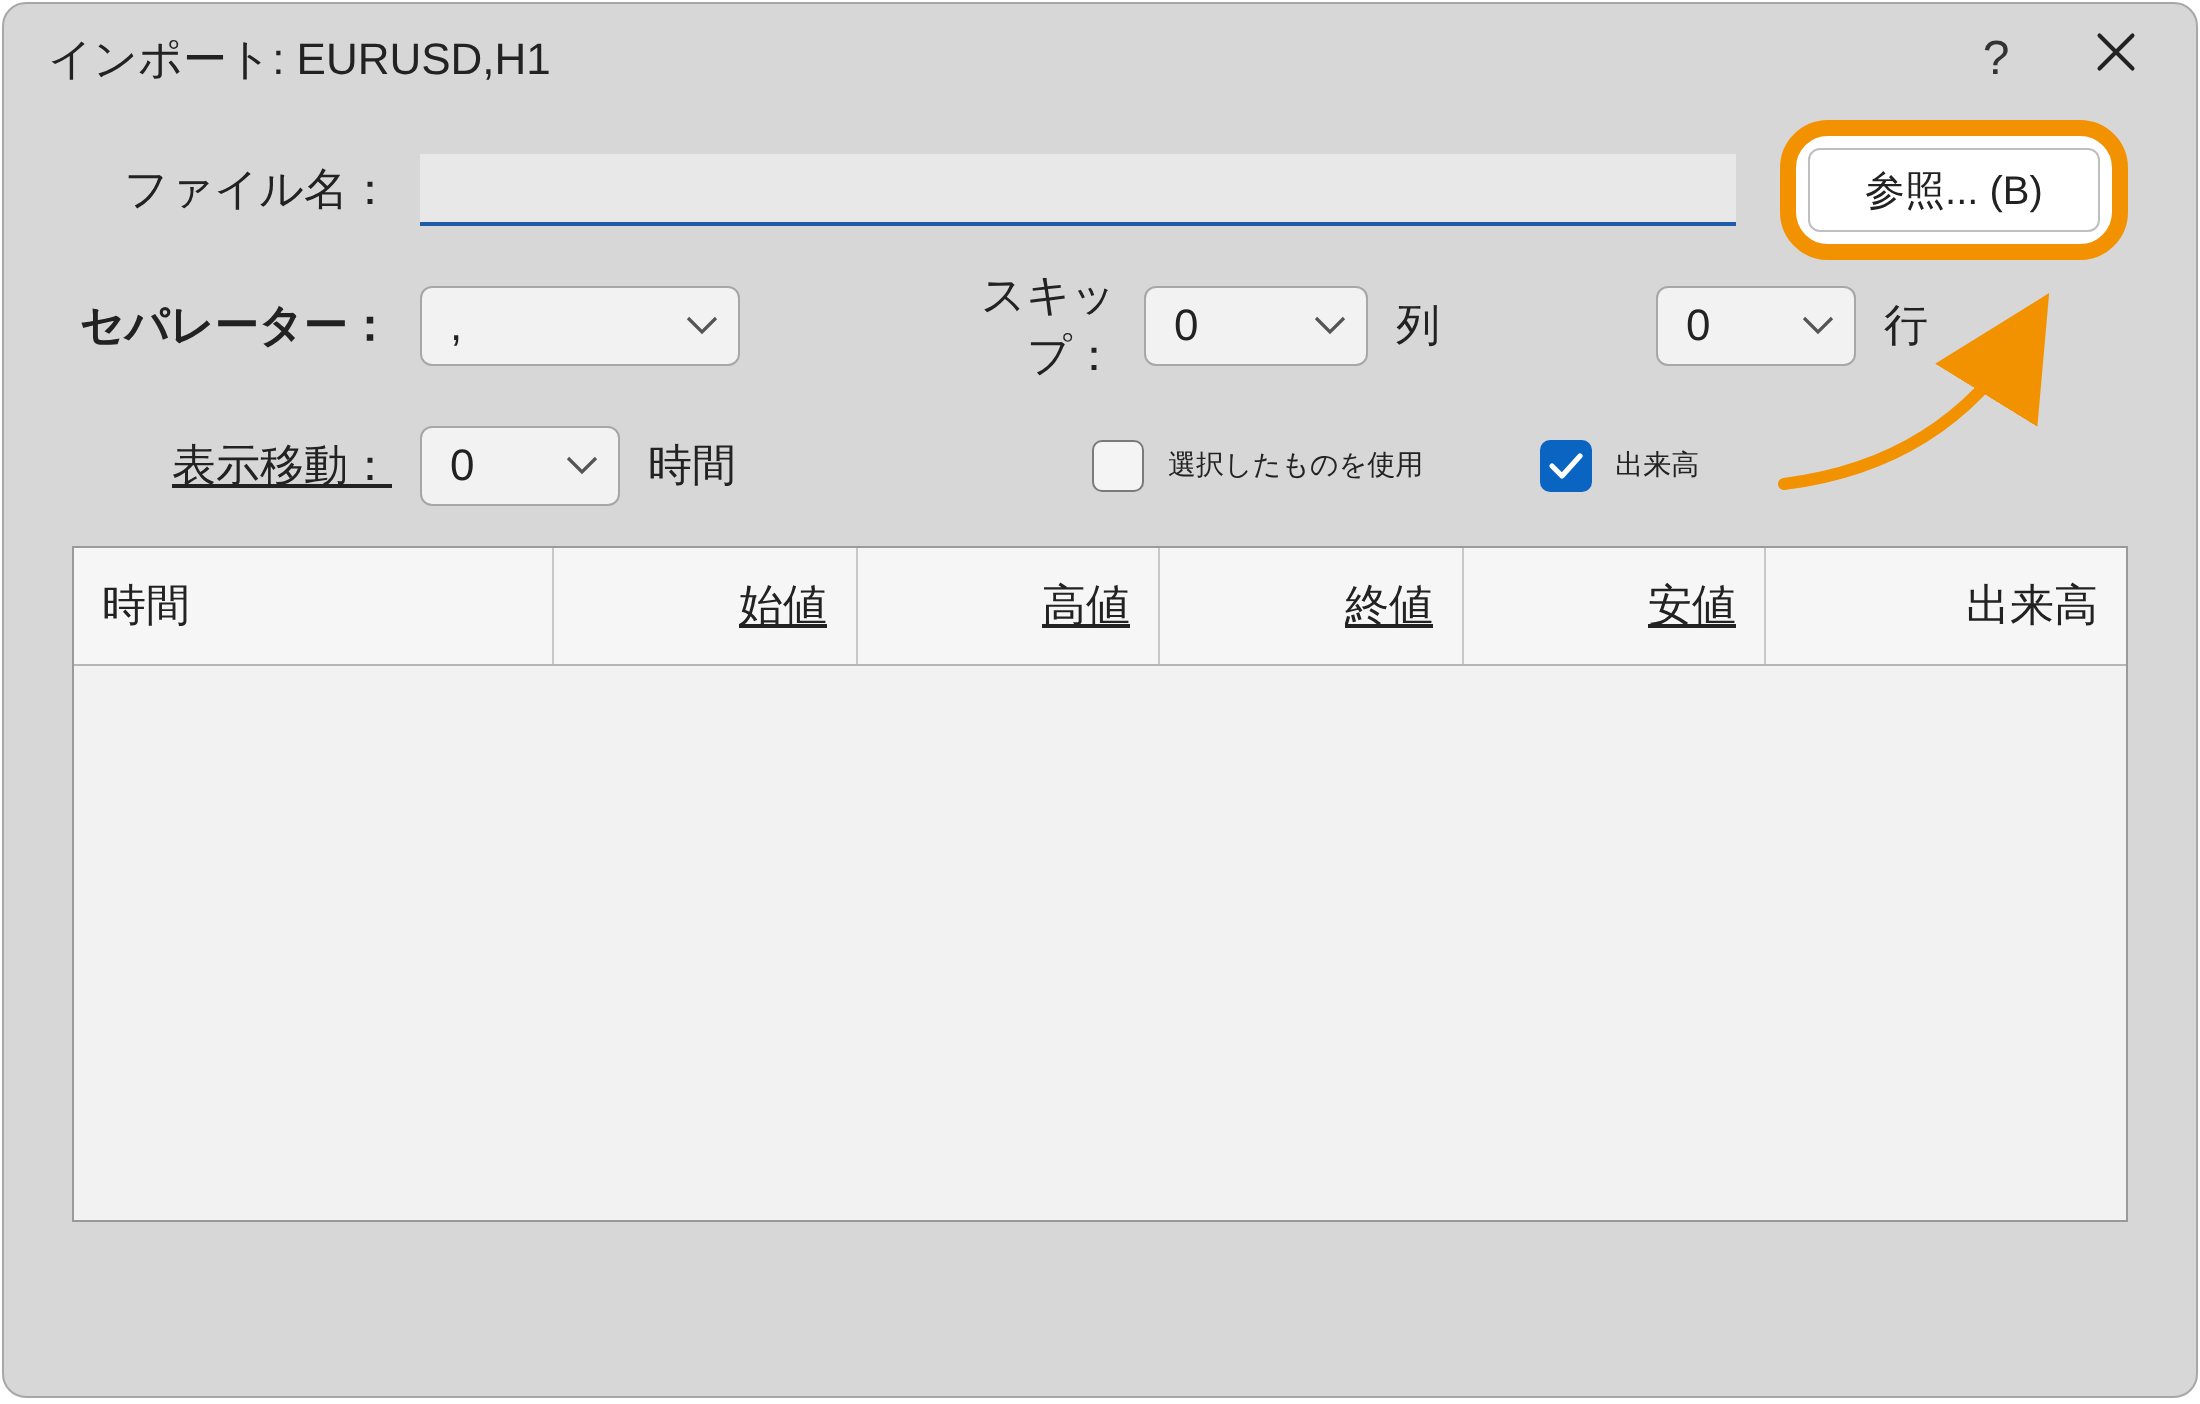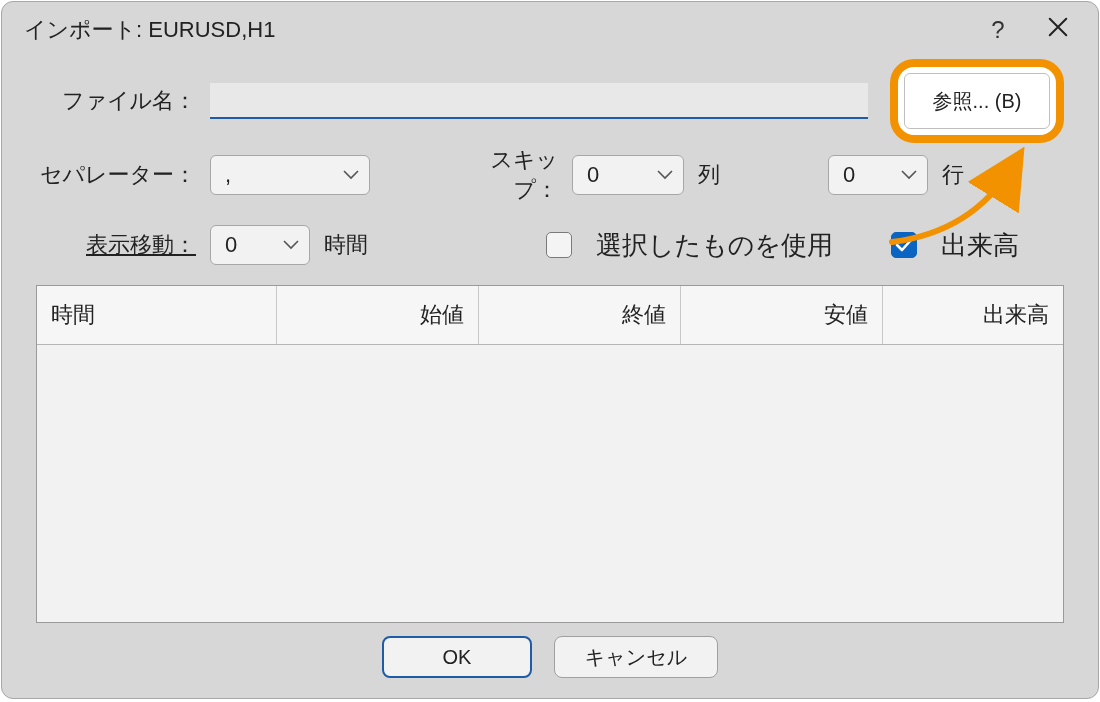--- a/index.html
+++ b/index.html
@@ -54,38 +54,38 @@
     margin-bottom: 20px;
     gap: 14px;
   }
 
   .label {
     text-align: right;
     font-size: 22px;
     color: #222;
   }
   .lbl-filename { width: 160px; }
-  .lbl-sep { width: 160px; }
+  .lbl-sep { width: 160px; font-weight: bold; }
   .lbl-skip { width: 100px; }
   .lbl-shift { width: 160px; text-decoration: underline; }
 
   .filename-input {
     flex: 1;
     height: 36px;
     background: #e8e8e8;
     border: none;
     border-bottom: 2px solid #1e5ca8;
     font-size: 20px;
     padding: 4px 6px;
   }
 
   .browse-wrap {
     position: relative;
     width: 174px;
-    height: 84px;
+    height: 70px;
     margin-left: 8px;
     margin-top: -18px;
     margin-bottom: -18px;
   }
   .browse-ring {
     position: absolute;
     inset: 0;
     border: 8px solid #f29200;
     border-radius: 24px;
     background: #fff;
@@ -129,22 +129,22 @@
   .sel-row { width: 100px; }
 
   .unit {
     font-size: 22px;
     color: #222;
   }
 
   .checkbox {
     display: inline-flex;
     align-items: center;
-    gap: 24px;
-    font-size: 26px;
+    gap: 12px;
+    font-size: 14px;
     color: #222;
     cursor: pointer;
     font-family: Liberation Serif, serif;
   }
   .cb-box {
     width: 26px; height: 26px;
     background: #f4f4f4;
     border: 1px solid #7a7a7a;
     border-radius: 5px;
     display: inline-flex;
@@ -170,21 +170,21 @@
     background: #f6f6f6;
   }
   .th {
     padding: 14px 14px;
     font-size: 22px;
     color: #222;
     border-right: 1px solid #c8c8c8;
   }
   .th:last-child { border-right: none; }
   .th.time { width: 240px; text-align: left; }
-  .th.num  { flex: 1; text-align: right; }
+  .th.num  { flex: 1; text-align: right; text-decoration: underline; }
   .th.vol  { width: 180px; text-align: right; }
 
   .footer {
     position: absolute;
     bottom: 20px;
     left: 0; right: 0;
     display: flex;
     justify-content: center;
     gap: 22px;
   }
@@ -309,39 +309,32 @@
             </svg>
         </span>
         <span>出来高</span>
       </label>
     </div>
 
     <div class="table">
       <div class="thead">
         <div class="th time">時間</div>
         <div class="th num">始値</div>
+        <div class="th num">高値</div>
         <div class="th num">終値</div>
         <div class="th num">安値</div>
         <div class="th vol">出来高</div>
       </div>
       <div class="tbody"></div>
     </div>
   </div>
 
   <svg class="arrow" viewBox="0 0 190 110">
     <defs>
       <marker id="ah" markerWidth="10" markerHeight="10" refX="6" refY="5" orient="auto">
         <path d="M0 0 L10 5 L0 10 Z" fill="#f29200"></path>
       </marker>
     </defs>
     <path d="M10 100 Q 90 90 130 25" stroke="#f29200" stroke-width="6" fill="none" marker-end="url(#ah)" stroke-linecap="round"></path>
   </svg>
 
-  <div class="footer">
-    <button class="btn primary">
-      <span>OK</span>
-    </button>
-    <button class="btn">
-      <span>キャンセル</span>
-    </button>
-  </div>
 
 </div>
 
 </body></html>

